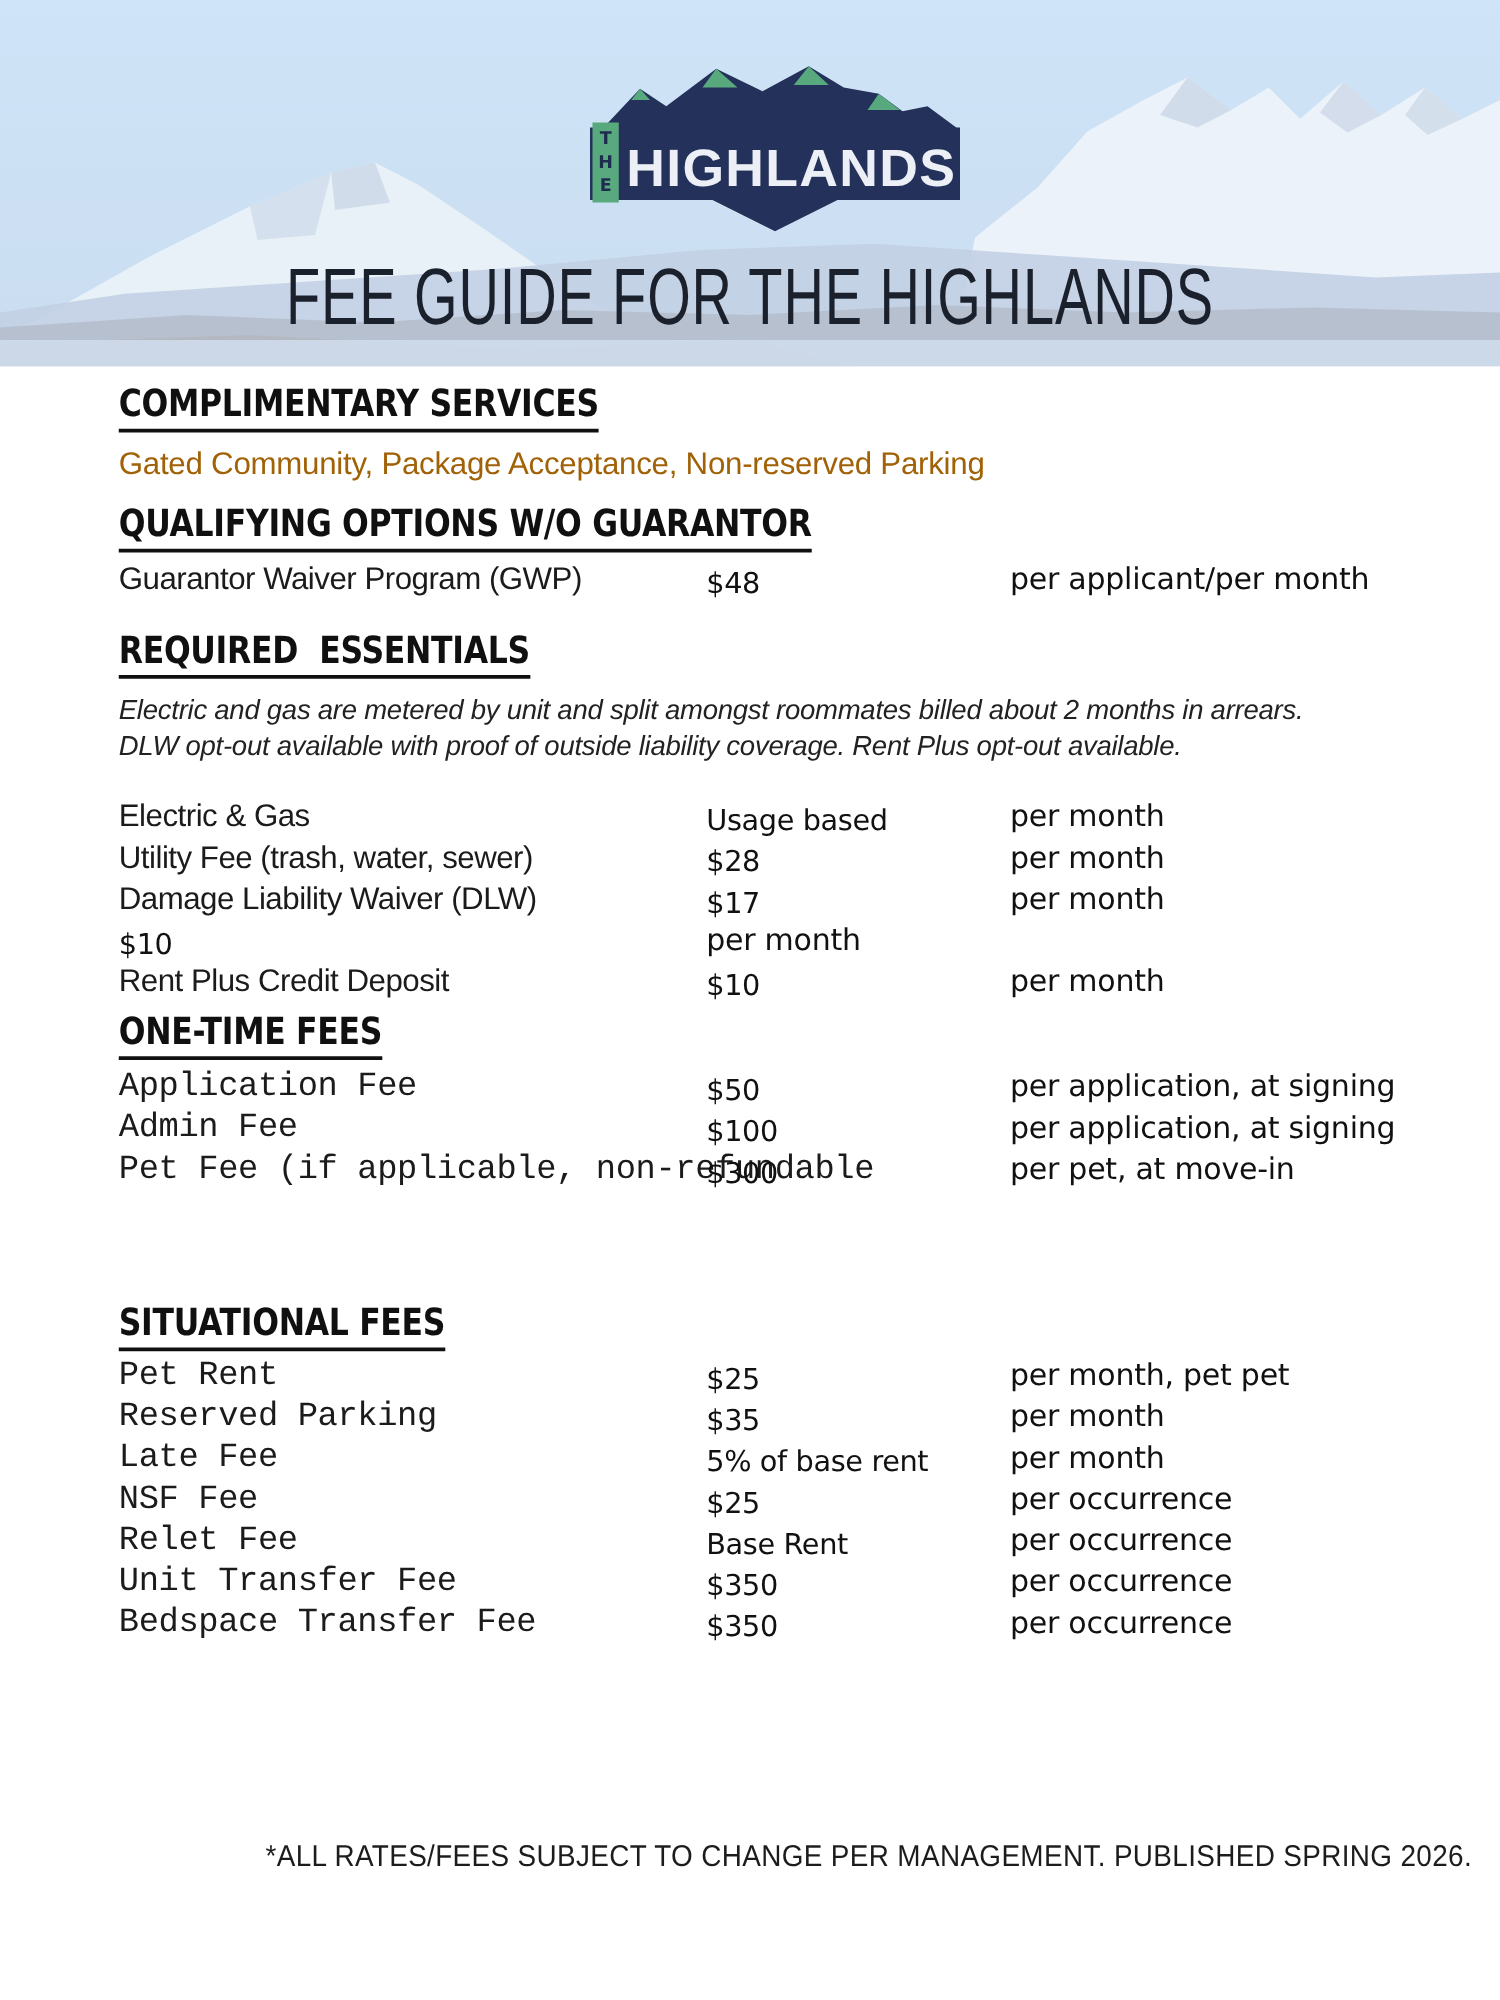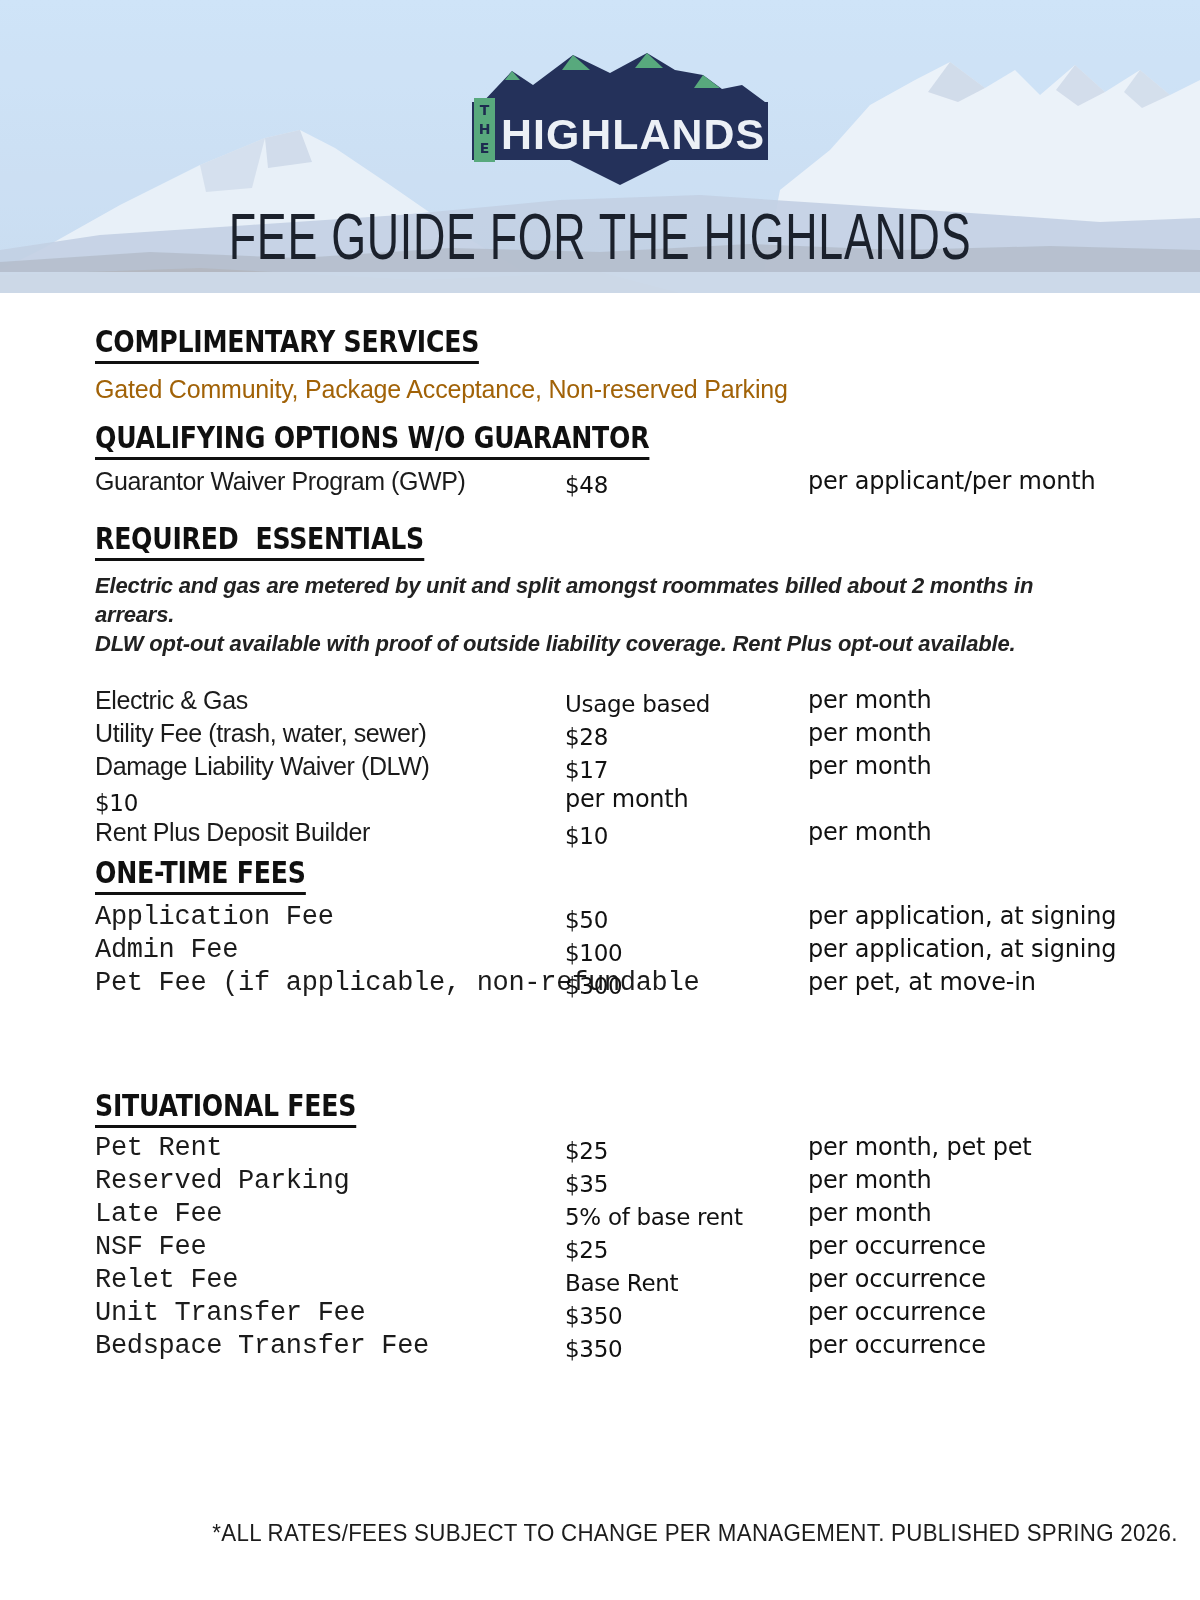--- a/index.html
+++ b/index.html
@@ -14,36 +14,36 @@
   .hero{position:relative;width:1200px;height:293px;overflow:hidden;}
   .hero-bg{position:absolute;top:0;left:0;width:1200px;height:293px;display:block;}
   .logo{position:absolute;top:45px;left:470px;width:300px;height:145px;}
   .hero-title{
     position:absolute;top:200px;left:0;width:1200px;text-align:center;
     font-size:64px;font-weight:300;color:#1b212c;letter-spacing:1px;
     transform:scaleX(0.70);transform-origin:center top;white-space:nowrap;
   }
 
   
-  .content{padding:18px 70px 0 95px;}
+  .content{padding:0 70px 0 95px;}
   .sec-heading{
     display:inline-block;margin:0;
     font-family:"DejaVu Sans",sans-serif;font-weight:bold;font-size:30px;
     color:#101010;line-height:1;padding-bottom:4px;border-bottom:3.5px solid #101010;
     transform:scaleX(0.84);transform-origin:left center;white-space:pre;letter-spacing:-0.3px;
   }
   .sec{display:block;}
   .services-line{
     margin:9px 0 0 0;font-size:25px;letter-spacing:-0.2px;color:#a16207;line-height:32px;
   }
   .note-italic{
     margin:10px 0 0 0;font-style:italic;font-size:22px;letter-spacing:-0.2px;
     color:#222;line-height:29px;max-width:1010px;
   }
-  .note-italic span{display:block;font-weight:bold;}
+  .note-italic span{display:block;}
   .rows{display:block;}
   .row{
     display:grid;grid-template-columns:470px 243px 1fr;
     height:33px;align-items:start;
   }
   .lbl{font-size:25px;letter-spacing:-0.4px;color:#1b1b1b;white-space:nowrap;}
   .lbl-geo{font-family:Liberation Mono, monospace;font-size:27px;letter-spacing:-0.3px;color:#1b1b1b;white-space:nowrap;}
   .val{
     font-family:"DejaVu Sans",sans-serif;font-size:23px;color:#111;
     position:relative;top:5px;white-space:nowrap;letter-spacing:-0.3px;
@@ -168,21 +168,21 @@
         <div class="row">
           <span class="lbl">Damage Liability Waiver (DLW)</span>
           <span class="val">$17</span>
           <span class="freq">per month</span>
         </div>
         <div class="row">
           <span class="val">$10</span>
           <span class="freq">per month</span>
         </div>
         <div class="row">
-          <span class="lbl">Rent Plus Deposit Builder</span>
+          <span class="lbl">Rent Plus Credit Deposit</span>
           <span class="val">$10</span>
           <span class="freq">per month</span>
         </div>
       </div>
     </section>
 
     <section class="sec">
       <h2 class="sec-heading m-sec3-h">ONE-TIME FEES</h2>
       <div class="rows m-sec3-r">
         <div class="row">

